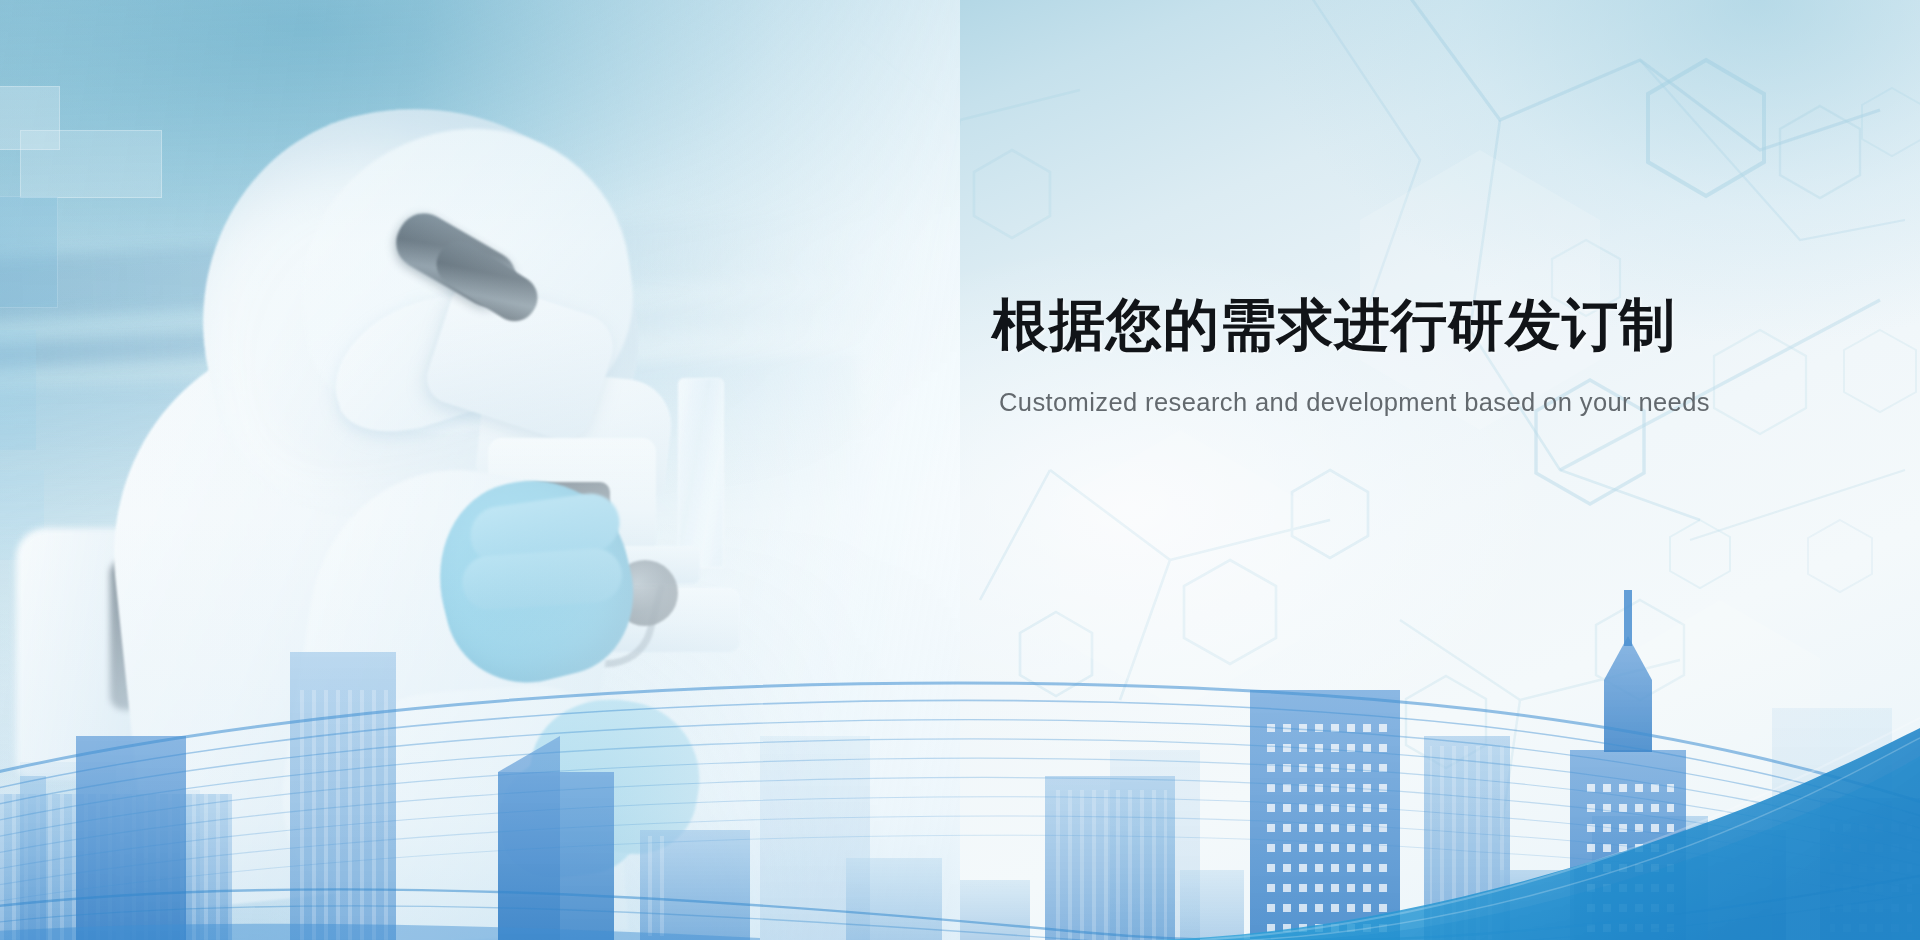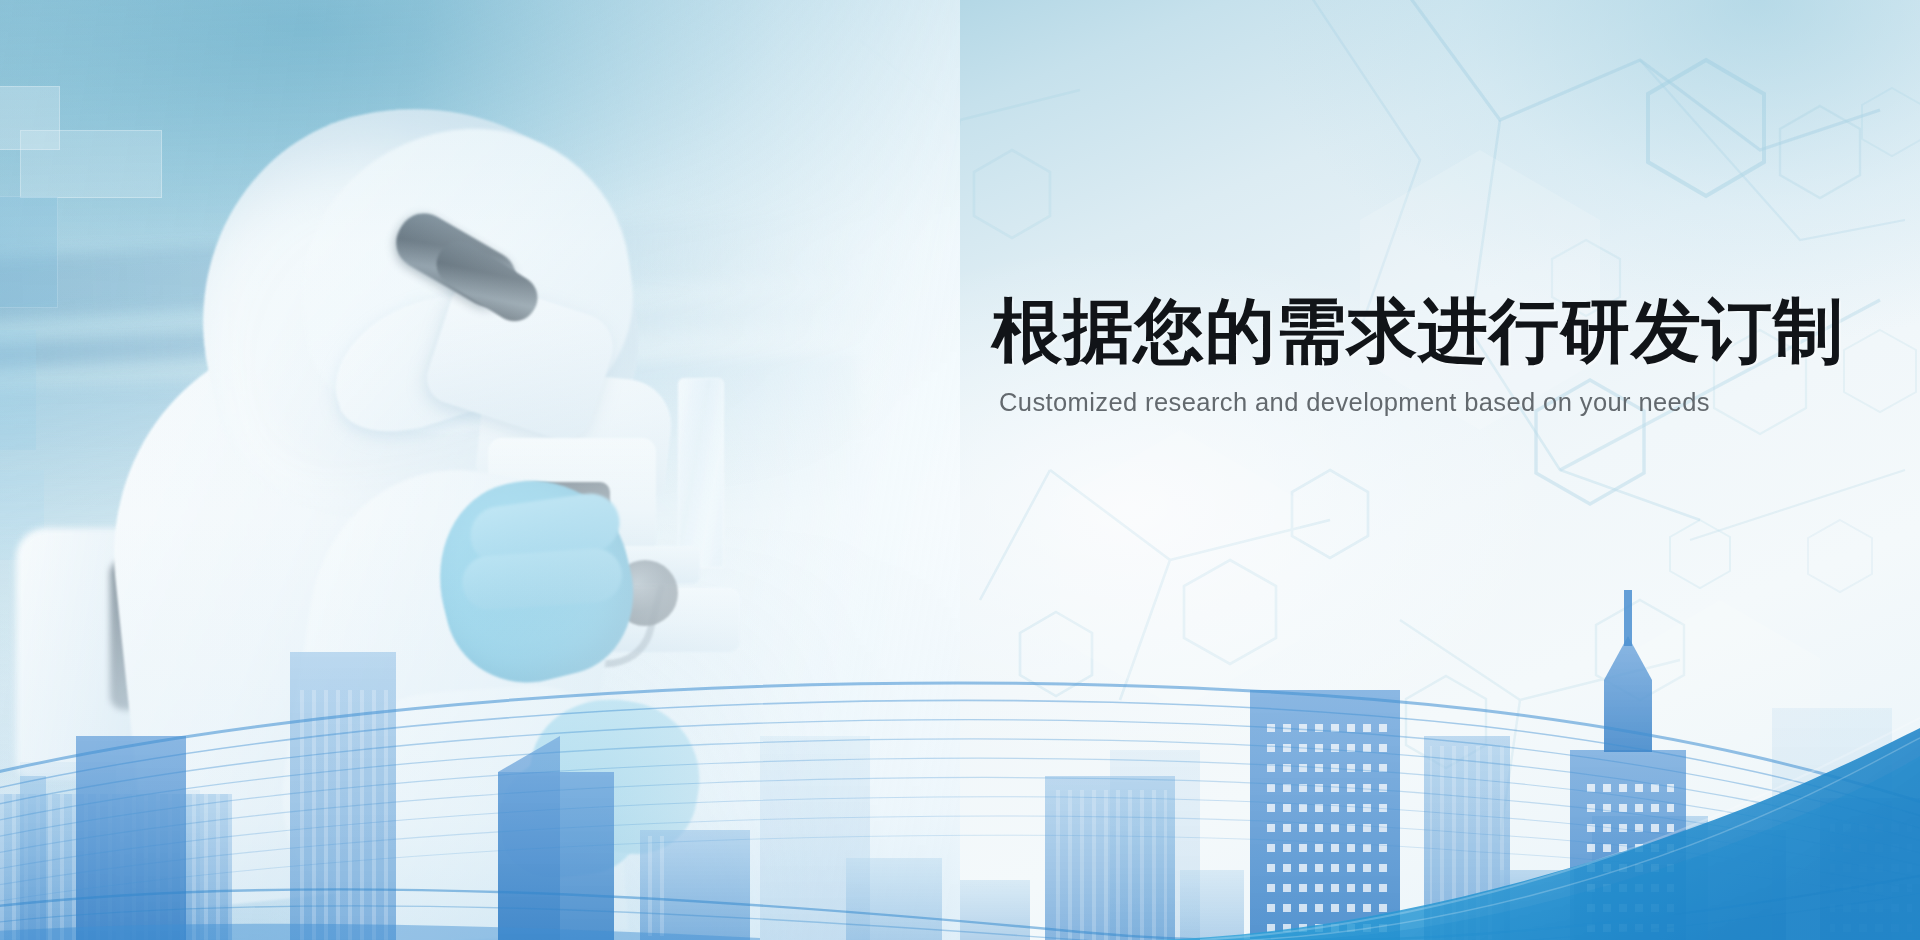--- a/index.html
+++ b/index.html
@@ -340,30 +340,30 @@
   .skyline svg { display:block; width:100%; height:100%; }
 
   
   .copy {
     position: absolute;
     left: 992px;
     top: 296px;
     width: 760px;
   }
   .headline {
-    font-size: 70px;
+    font-size: 56px;
     line-height: 1.02;
     font-weight: 700;
     color: #111418;
     letter-spacing: 1px;
     white-space: nowrap;
     text-shadow: 2px 2px 0 rgba(255,255,255,0.35);
   }
   .subhead {
-    margin-top: 20px;
+    margin-top: 34px;
     margin-left: 7px;
     font-size: 25.5px;
     line-height: 1.2;
     font-weight: 400;
     color: #63696e;
     letter-spacing: .4px;
     white-space: nowrap;
   }
   .pill {
     display: inline-block;

